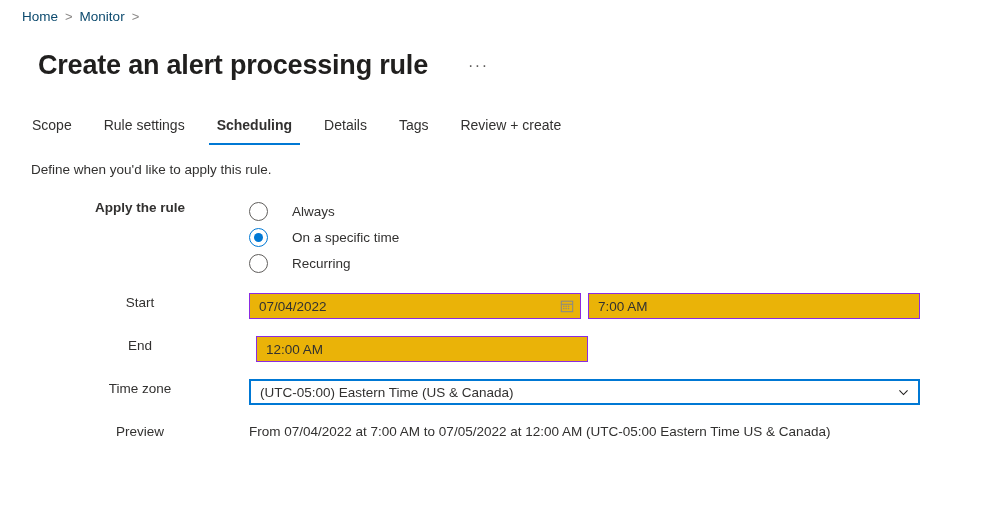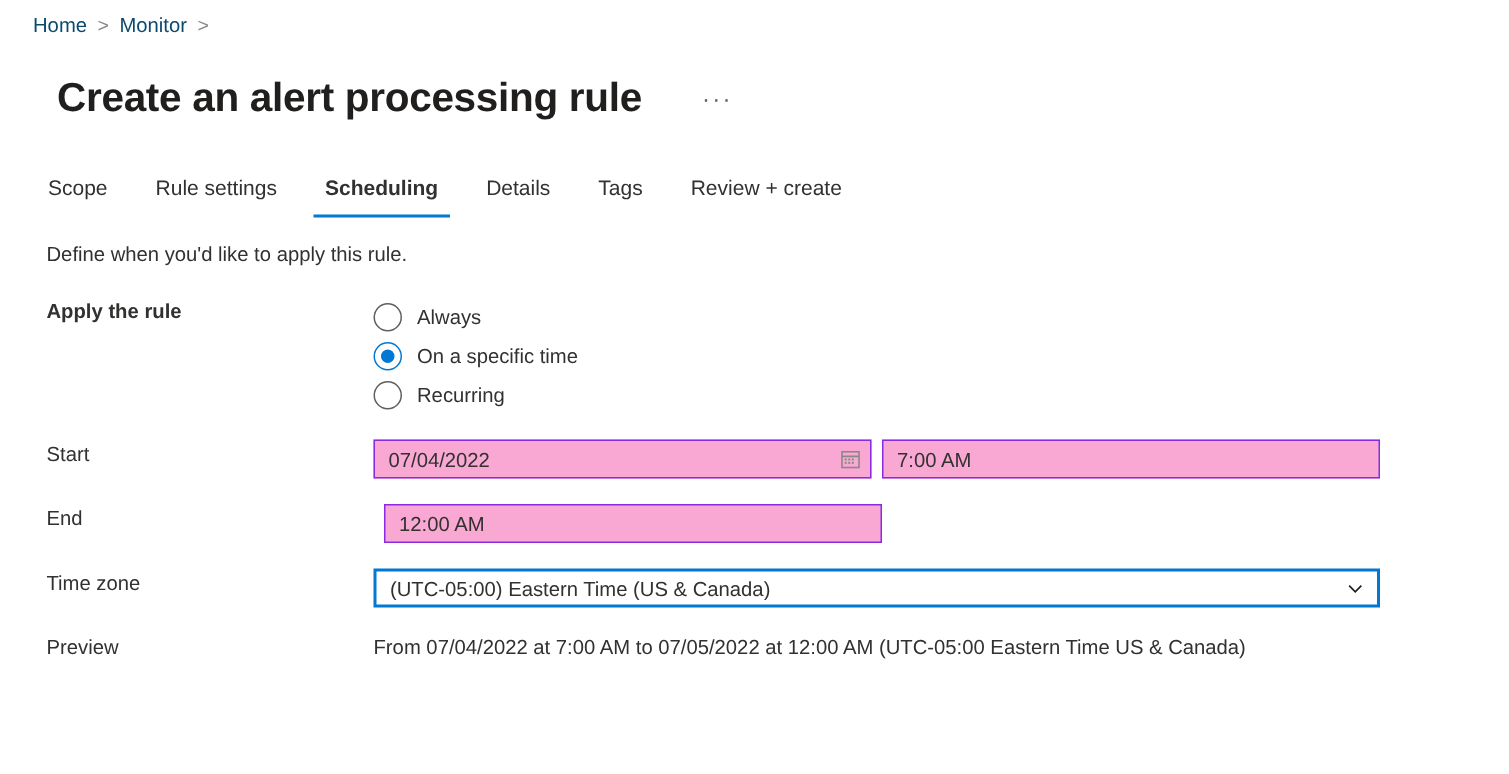--- a/index.html
+++ b/index.html
@@ -119,20 +119,21 @@
     align-items: flex-start;
   }
   .form-label {
     width: 249px;
     padding-left: 31px;
     box-sizing: border-box;
     font-size: 13.5px;
     line-height: 19px;
     color: #323130;
     flex: none;
+    text-align: center;
   }
   .form-label.strong { font-weight: 600; }
   .form-control { flex: 1; }
 
   
   .radio-group { display: block; }
   .radio-item {
     display: flex;
     align-items: center;
     height: 26px;
@@ -161,33 +162,33 @@
     width: 9px;
     height: 9px;
     margin: -4.5px 0 0 -4.5px;
     border-radius: 50%;
     background: #0078d4;
   }
   .radio-label {
     font-size: 13.5px;
     line-height: 19px;
     color: #323130;
-    margin-left: 10px;
+    margin-left: 24px;
   }
 
   
   .field-pair {
     display: flex;
     align-items: center;
   }
   .tb {
     box-sizing: border-box;
     height: 26px;
     border: 1px solid #8a2be2;
-    background: #f9a8d4;
+    background: #eab308;
     display: flex;
     align-items: center;
     font-size: 13.5px;
     color: #323130;
     padding: 0 6px 0 9px;
     cursor: text;
     gap: 17px;
   }
   .tb.date { width: 332px; justify-content: space-between; }
   .tb.time { width: 332px; margin-left: 7px; }

